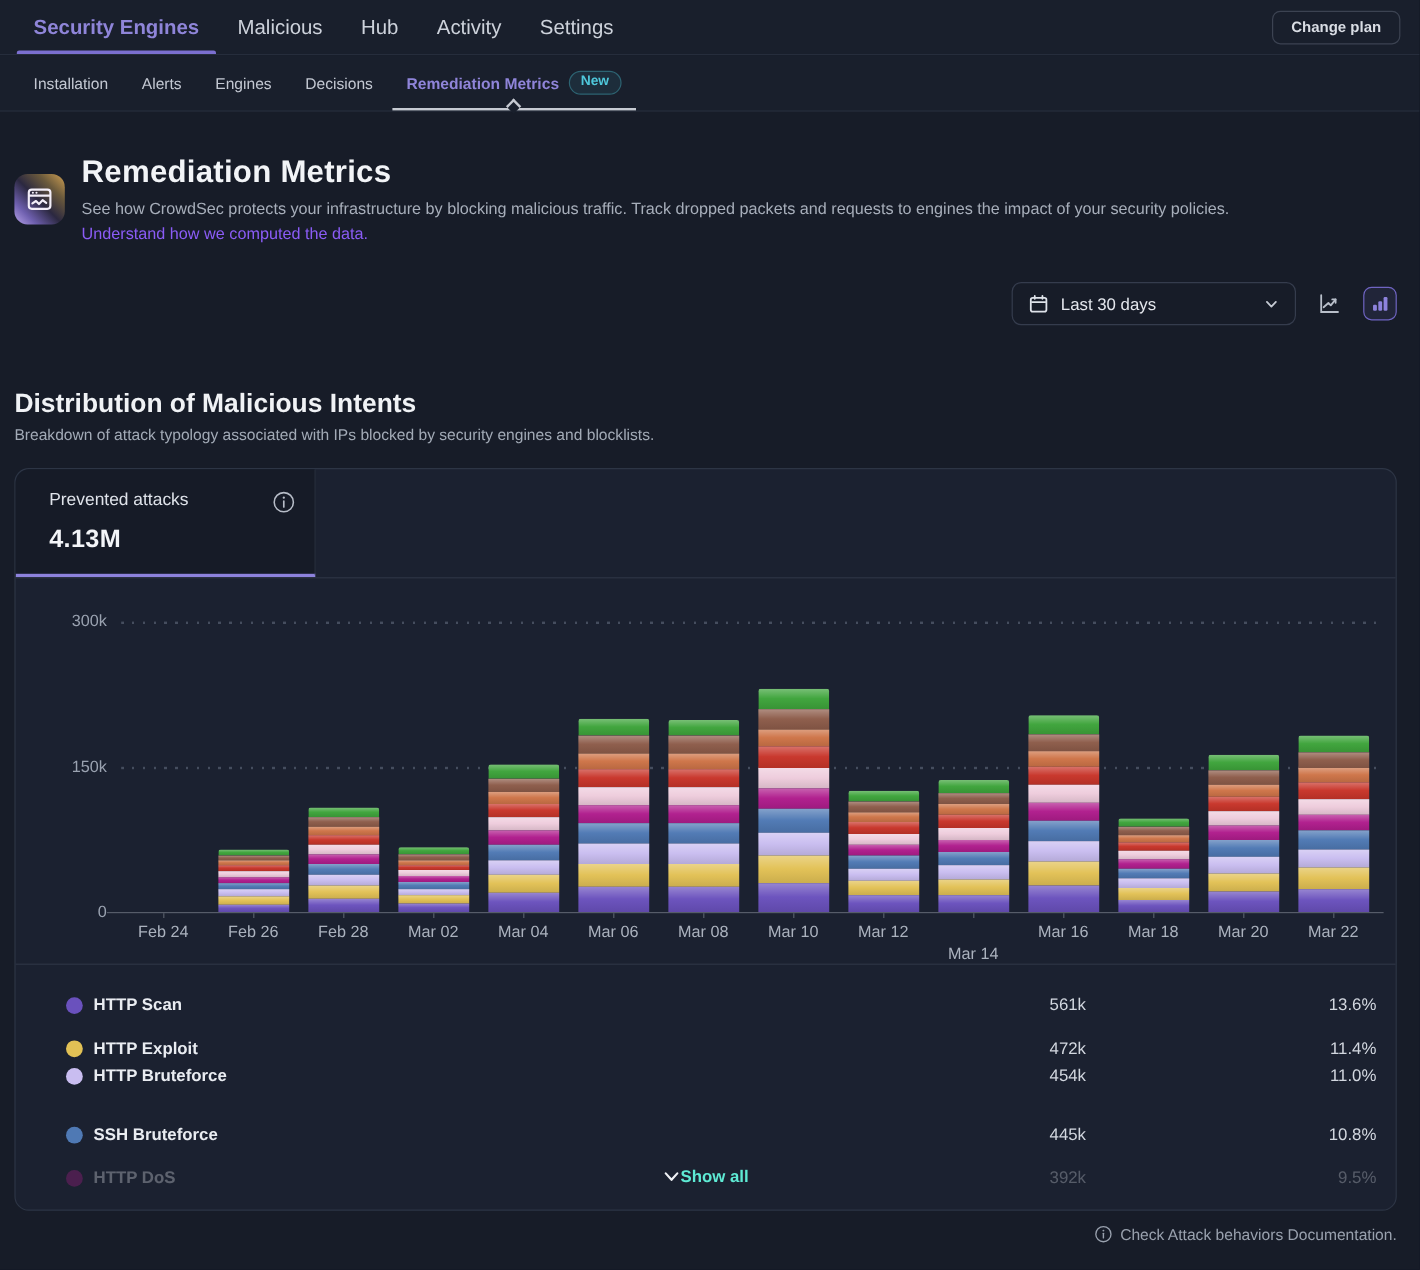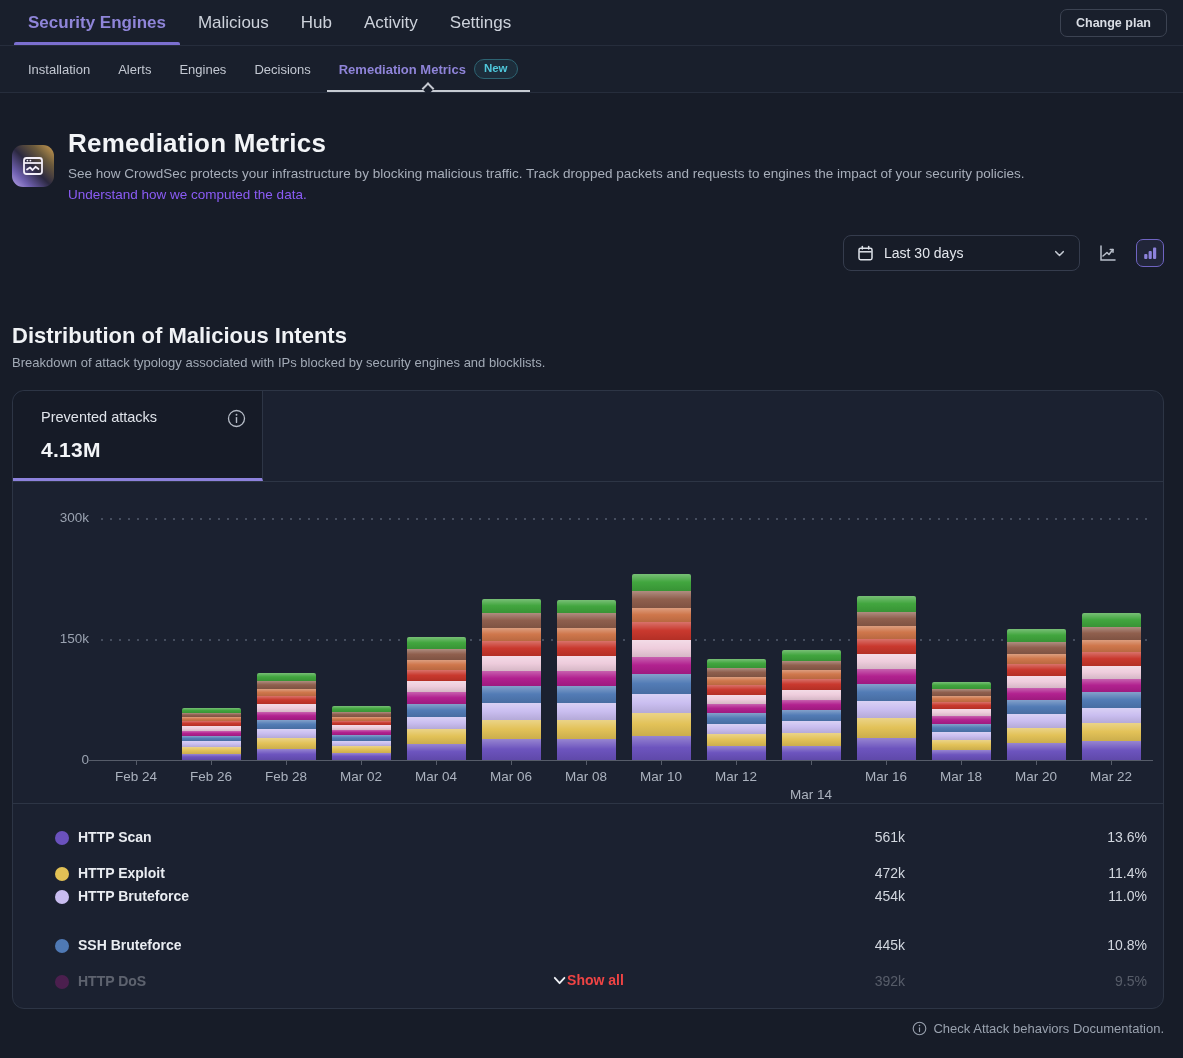--- a/index.html
+++ b/index.html
@@ -86,21 +86,21 @@
 
   
   .legend-row { position:absolute; left:0; width:100%; height:36px; }
   .legend-row.faded { opacity:0.32; }
   .legend-dot { position:absolute; left:42px; top:11px; width:14px; height:14px; border-radius:50%; }
   .legend-label { position:absolute; left:65px; top:9px; font-size:14px; font-weight:600; color:#e9ecf1; }
   .legend-value { position:absolute; left:700px; top:9px; width:192px; text-align:right; font-size:14px; color:#d2d7df; }
   .legend-pct { position:absolute; left:984px; top:9px; width:150px; text-align:right; font-size:14px; color:#d2d7df; }
   .show-all { position:absolute; top:581px; left:50%; transform:translateX(-50%); display:flex;
               align-items:flex-end; cursor:pointer; background:transparent; border:none;
-              color:#ef4444; font-size:14px; font-weight:700; font-family:"Liberation Sans", sans-serif; }
+              color:#5eead4; font-size:14px; font-weight:700; font-family:"Liberation Sans", sans-serif; }
 
   
   .footer-note { position:absolute; top:1021px; right:19px; display:flex; align-items:center; gap:6px;
                  font-size:13px; color:#99a1ae; }
 </style>
 </head>
 <body>
 
 <div id="app">
 

